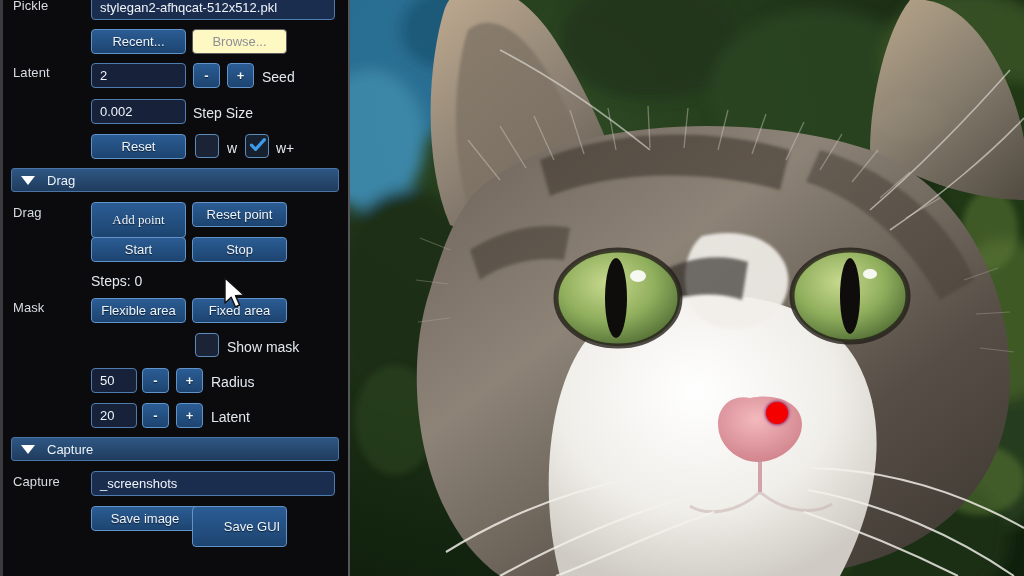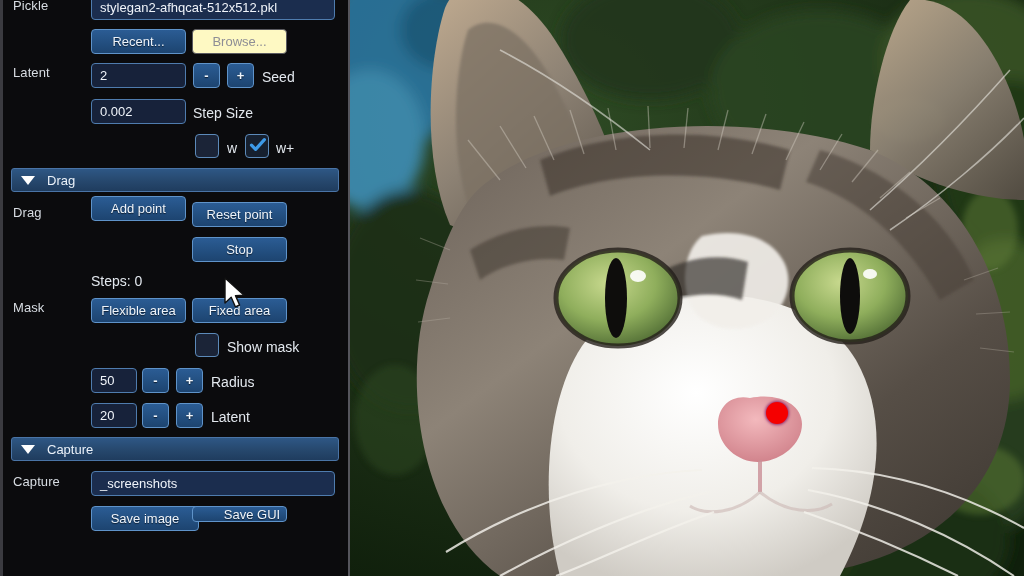--- a/index.html
+++ b/index.html
@@ -138,40 +138,42 @@
 
     <div class="lbl" style="left:10px; top:65px;">Latent</div>
     <div class="field" style="left:88px; top:63px; width:95px; height:25px;">2</div>
     <div class="btn tiny" style="left:190px; top:63px; width:27px; height:25px;">-</div>
     <div class="btn tiny" style="left:224px; top:63px; width:27px; height:25px;">+</div>
     <div class="static-text" style="left:259px; top:69px;">Seed</div>
 
     <div class="field" style="left:88px; top:99px; width:95px; height:25px;">0.002</div>
     <div class="static-text" style="left:190px; top:105px;">Step Size</div>
 
+    <div class="btn" style="left:88px; top:134px; width:95px; height:25px;">Reset</div>
     <div class="chk" style="left:192px; top:134px; width:24px; height:24px;"></div>
     <div class="static-text" style="left:224px; top:140px;">w</div>
     <div class="chk on" style="left:242px; top:134px; width:24px; height:24px;">
       <span class="mark">
         <svg width="18" height="18" viewBox="0 0 18 18">
           <path d="M2.5 9.2 L6.6 13.4 L15.4 3.6" fill="none" stroke="#3d9ae8" stroke-width="3.2" stroke-linecap="round" stroke-linejoin="round"></path>
         </svg>
       </span>
     </div>
     <div class="static-text" style="left:273px; top:140px;">w+</div>
 
     <div class="header" style="left:8px; top:168px; width:328px; height:24px;">
       <span class="tri"></span>
       <span>Drag</span>
     </div>
 
     <div class="lbl" style="left:10px; top:205px;">Drag</div>
-    <div class="btn" style="left:88px; top:196px; width:95px; height:25px;">Add point</div>
+    <div class="btn" style="left:88px; top:202px; width:95px; height:36px;font-family:Liberation Serif, serif;">Add point</div>
     <div class="btn" style="left:189px; top:202px; width:95px; height:25px;">Reset point</div>
 
+    <div class="btn" style="left:88px; top:237px; width:95px; height:25px;">Start</div>
     <div class="btn" style="left:189px; top:237px; width:95px; height:25px;">Stop</div>
 
     <div class="static-text" style="left:88px; top:273px;">Steps: 0</div>
 
     <div class="lbl" style="left:10px; top:300px;">Mask</div>
     <div class="btn" style="left:88px; top:298px; width:95px; height:25px;">Flexible area</div>
     <div class="btn" style="left:189px; top:298px; width:95px; height:25px;">Fixed area</div>
 
     <div class="chk" style="left:192px; top:333px; width:24px; height:24px;"></div>
     <div class="static-text" style="left:224px; top:339px;">Show mask</div>
@@ -188,21 +190,21 @@
 
     <div class="header" style="left:8px; top:437px; width:328px; height:24px;">
       <span class="tri"></span>
       <span>Capture</span>
     </div>
 
     <div class="lbl" style="left:10px; top:474px;">Capture</div>
     <div class="field wide" style="left:88px; top:471px; width:244px; height:25px;">_screenshots</div>
 
     <div class="btn" style="left:88px; top:506px; width:108px; height:25px;">Save image</div>
-    <div class="btn" style="left:189px; top:506px; width:95px; height:16px;padding-left:25px;">Save GUI</div>
+    <div class="btn" style="left:189px; top:506px; width:95px; height:41px;padding-left:25px;">Save GUI</div>
 
     <div id="cursor" style="left:220px; top:277px;">
       <svg width="26" height="34" viewBox="0 0 26 34">
         <path d="M2 1 L2 26 L8.2 20.2 L12.4 29.8 L16.6 28 L12.5 18.6 L21 18.2 Z" fill="#ffffff" stroke="#111111" stroke-width="1.4" stroke-linejoin="round"></path>
       </svg>
     </div>
   </div>
 
   <div id="viewport">
     <svg width="674" height="576" viewBox="0 0 674 576">

